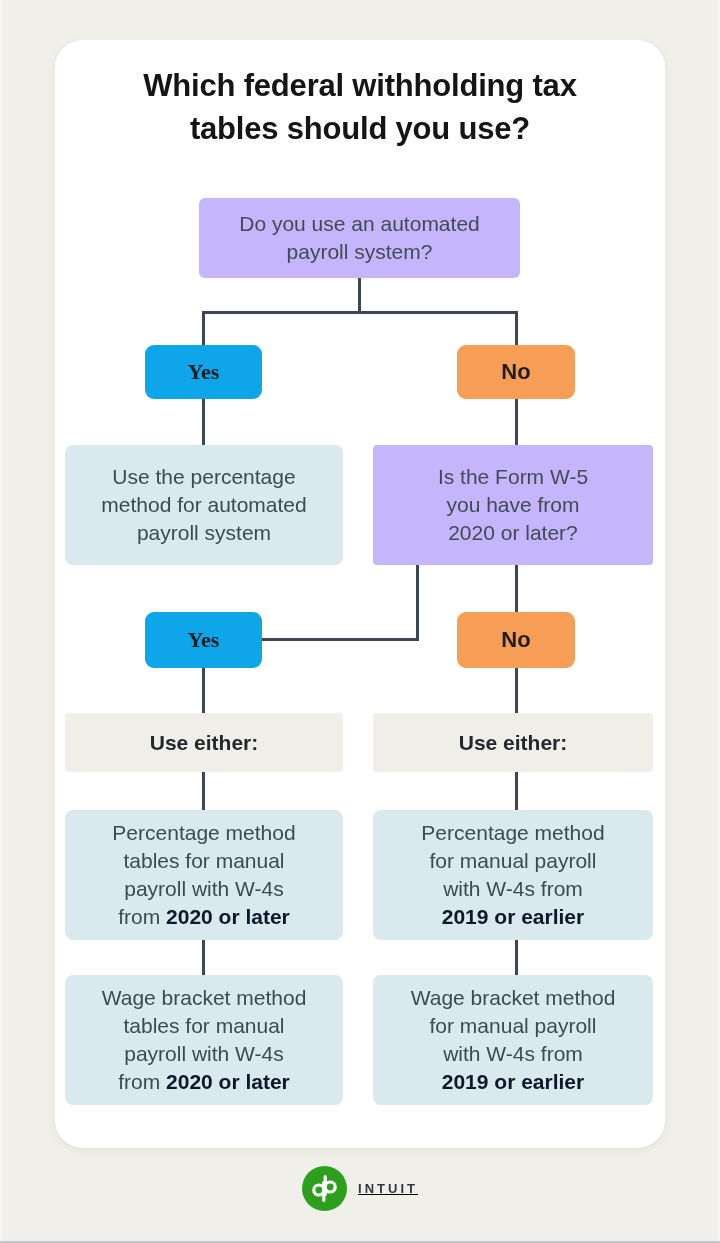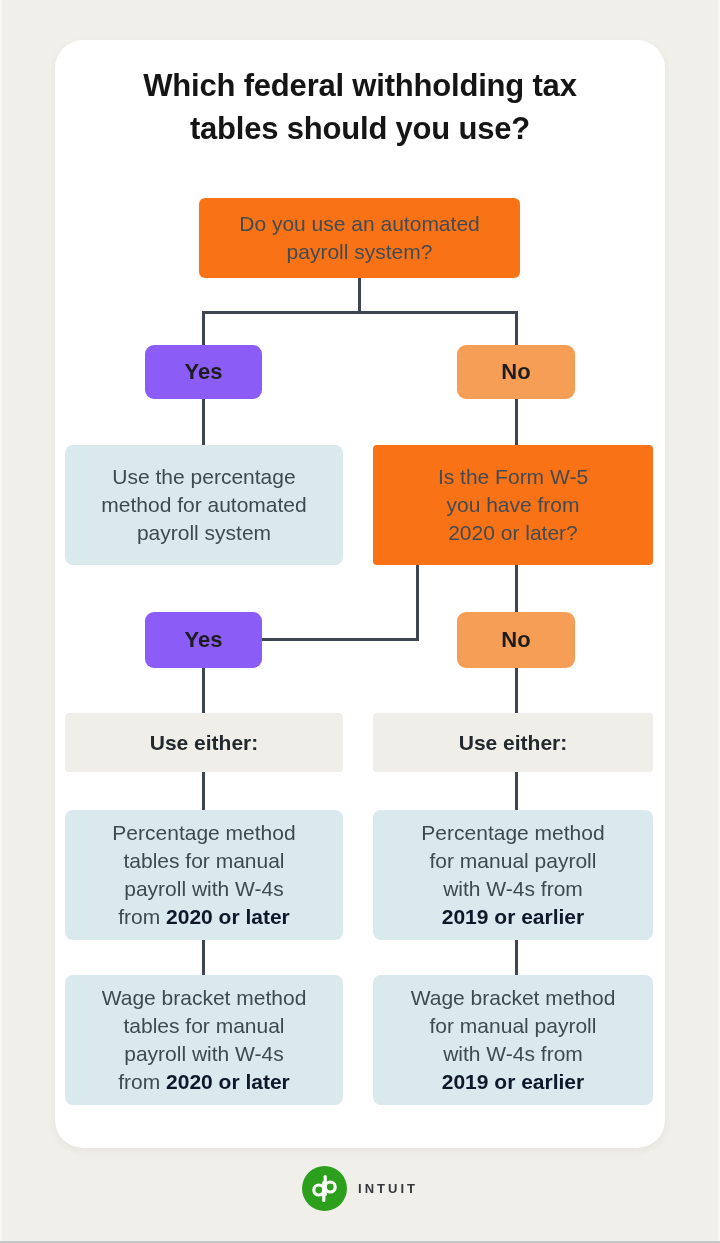--- a/index.html
+++ b/index.html
@@ -33,21 +33,21 @@
     white-space:pre-line;
   }
   .node{
     position:absolute;
     display:flex;align-items:center;justify-content:center;
     text-align:center;
     white-space:pre-line;
     box-sizing:border-box;
   }
   .qbox{
-    background:#f97316;
+    background:#c4b5fd;
     border-radius:6px;
     color:#434b52;
     font-size:21px;
     line-height:28px;
   }
   .bluebox{
     background:#d9e9ee;
     border-radius:8px;
     color:#3e4a52;
     font-size:21px;
@@ -67,34 +67,34 @@
     text-align:right;
   }
   .btn{
     position:absolute;
     display:flex;align-items:center;justify-content:center;
     border-radius:9px;
     font-size:22px;
     font-weight:bold;
     color:#1d1d1d;
   }
-  .btn.green{background:#8b5cf6;}
+  .btn.green{background:#0ea5e9;font-family:Liberation Serif, serif;}
   .btn.orange{background:#f79e56;text-align:center;}
   .line{
     position:absolute;
     background:#3d4653;
   }
   .logo{
     position:absolute;
     left:0;top:1166px;width:720px;
     display:flex;align-items:center;justify-content:center;
     gap:11px;
   }
   .logo-text{
-    display:flex;flex-direction:column;justify-content:center;
+    display:flex;flex-direction:column;justify-content:center;text-decoration:underline;
   }
   .logo-intuit{
     font-size:13px;
     font-weight:bold;
     letter-spacing:3px;
     color:#33363d;
     line-height:14px;
   }
   .logo-qb{
     font-size:26px;

